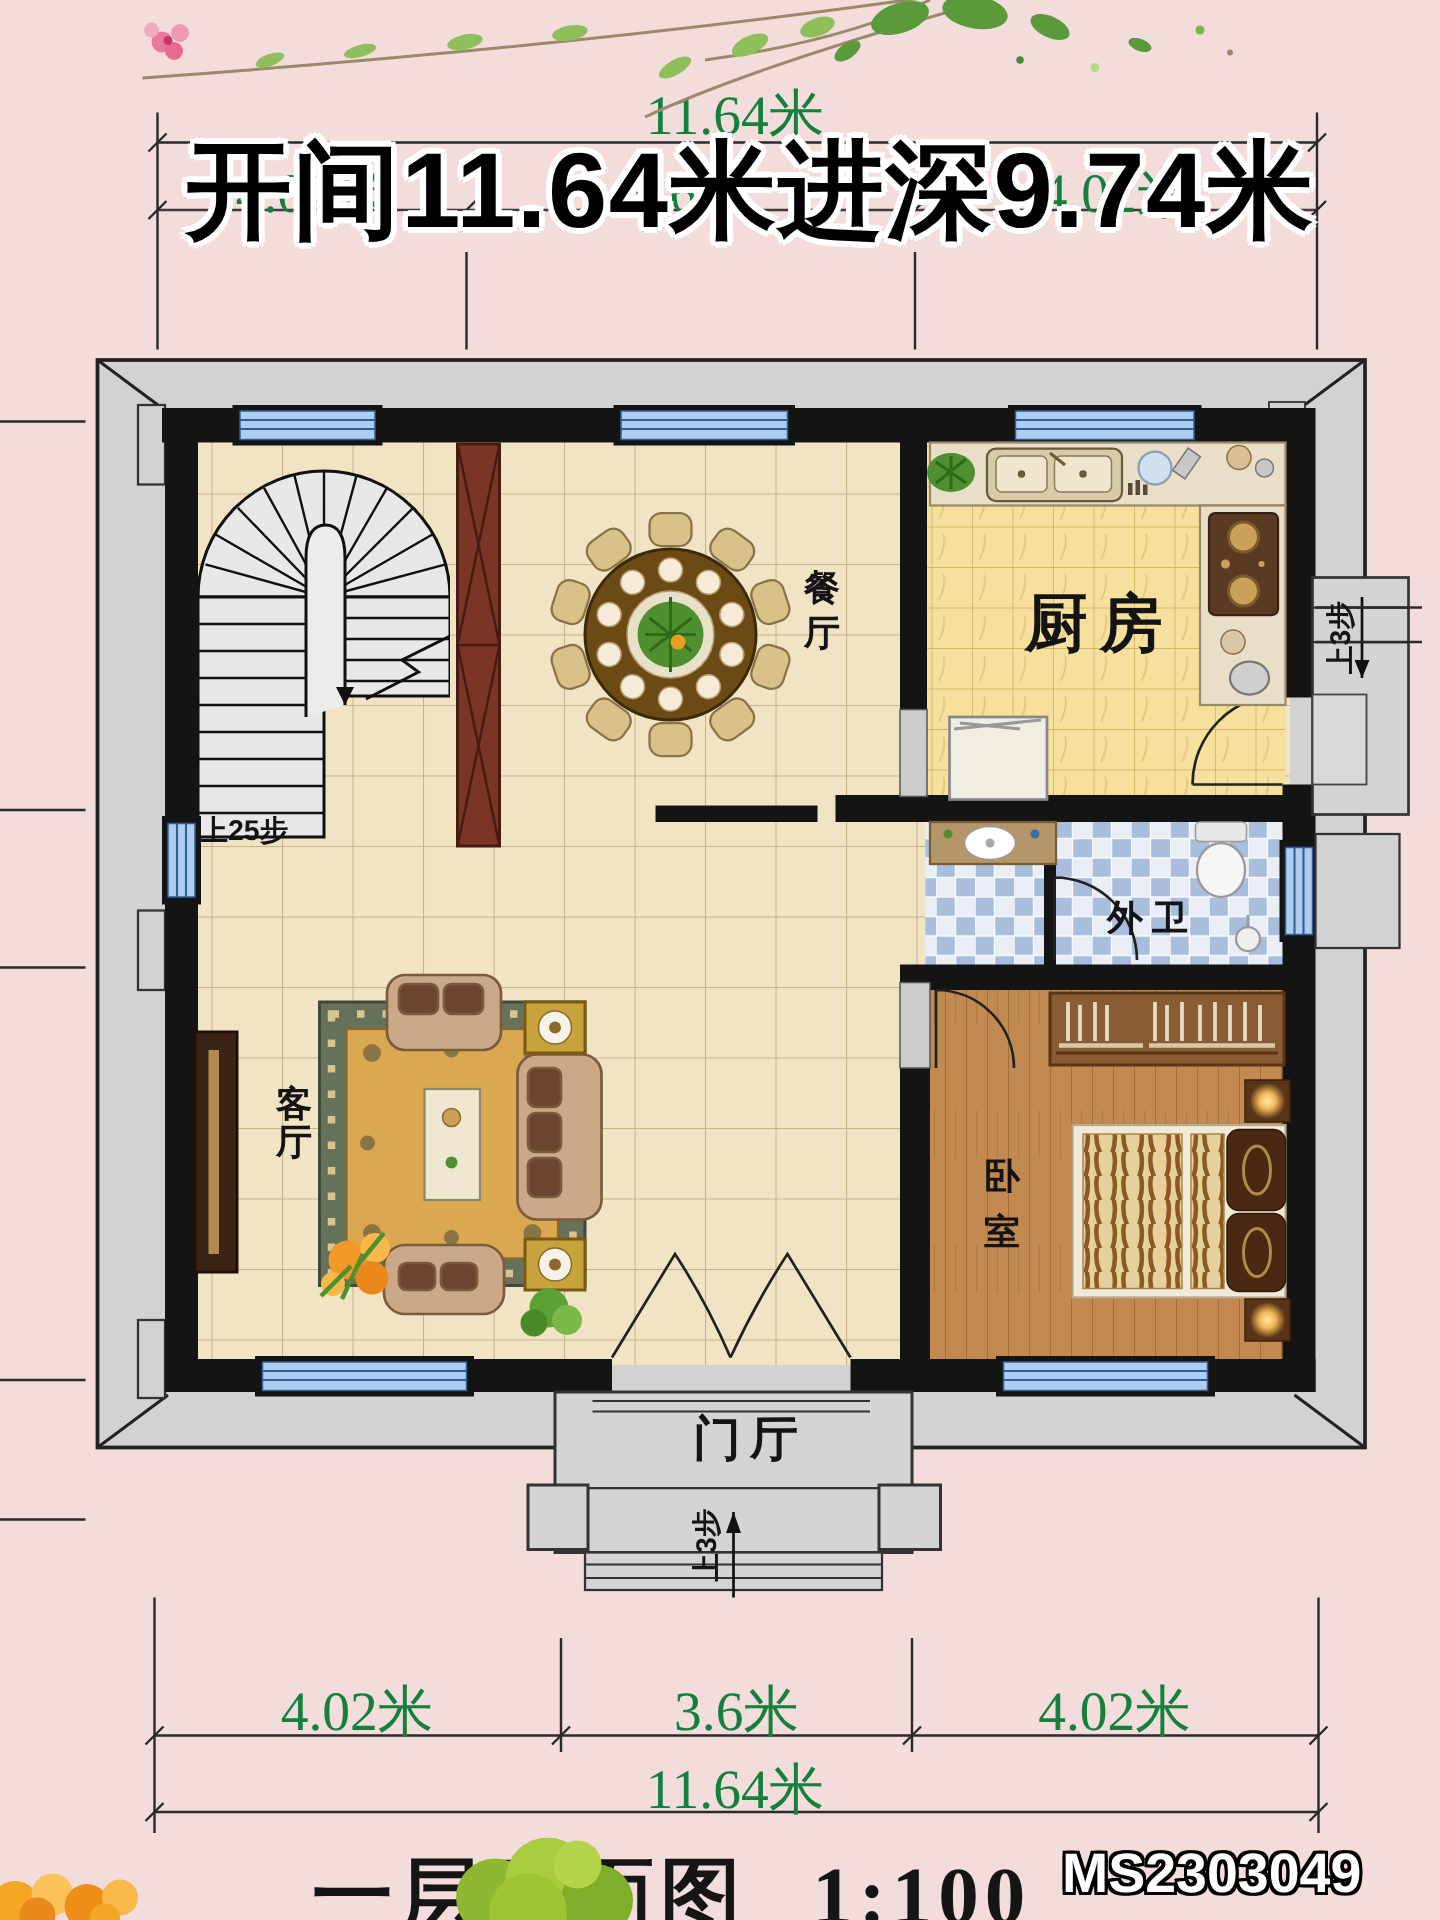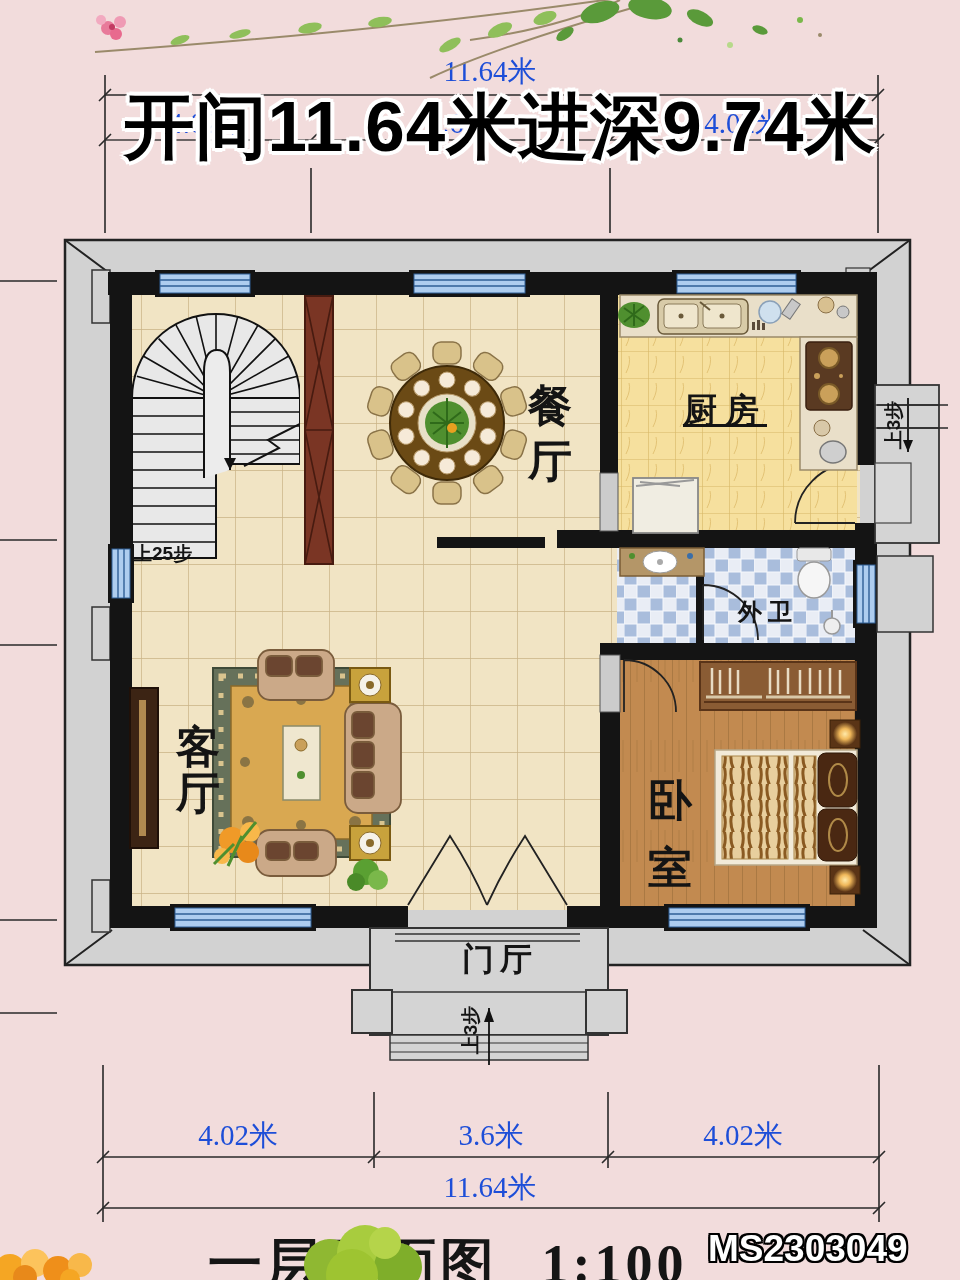--- a/index.html
+++ b/index.html
@@ -1,25 +1,25 @@
 <!DOCTYPE html>
 <html><head>
 <meta charset="utf-8">
 <style>
   html,body{margin:0;padding:0;}
   .canvas{position:relative;width:960px;height:1280px;background:#f2dcdc;overflow:hidden;
           font-family:"Liberation Sans","DejaVu Sans",sans-serif;}
   .abs{position:absolute;}
   svg{display:block;}
   
-  .dim-label{font-family:"Liberation Serif","DejaVu Serif",serif;font-size:29px;color:#1d4ed8;
+  .dim-label{font-family:"Liberation Serif","DejaVu Serif",serif;font-size:37px;color:#15803d;
              text-align:center;white-space:nowrap;}
   .room-label{font-weight:bold;color:#141414;white-space:normal;}
-  .room-v{width:40px;font-size:44px;line-height:1.25;text-align:center;word-break:break-all;}
-  .room-h{font-size:34px;letter-spacing:8px;white-space:nowrap;text-decoration:underline;}
+  .room-v{width:40px;font-size:24px;line-height:1.25;text-align:center;word-break:break-all;}
+  .room-h{font-size:42px;letter-spacing:8px;white-space:nowrap;}
   .small-label{font-weight:bold;color:#141414;font-size:19px;white-space:nowrap;text-align:right;}
   .rot90{transform:rotate(-90deg);transform-origin:center center;text-align:center;}
   .main-title{width:960px;text-align:center;font-size:71px;font-weight:900;color:#000;
       letter-spacing:1px;white-space:nowrap;
       text-shadow:-4px 0 0 #fff,4px 0 0 #fff,0 -4px 0 #fff,0 4px 0 #fff,
                   -3px -3px 0 #fff,3px -3px 0 #fff,-3px 3px 0 #fff,3px 3px 0 #fff;}
   .drawing-title{font-family:"Liberation Serif","DejaVu Serif",serif;font-size:54px;font-weight:bold;
       color:#151515;white-space:nowrap;letter-spacing:4px;}
   .watermark{font-size:37px;font-weight:bold;color:#ffffff;white-space:nowrap;
       text-shadow:-2px 0 0 #000,2px 0 0 #000,0 -2px 0 #000,0 2px 0 #000,

